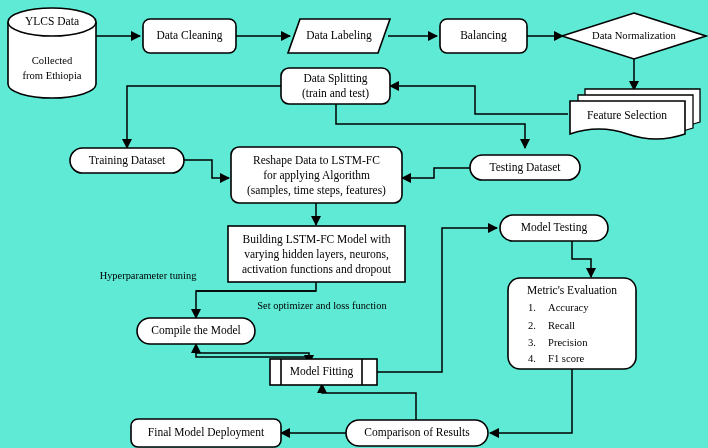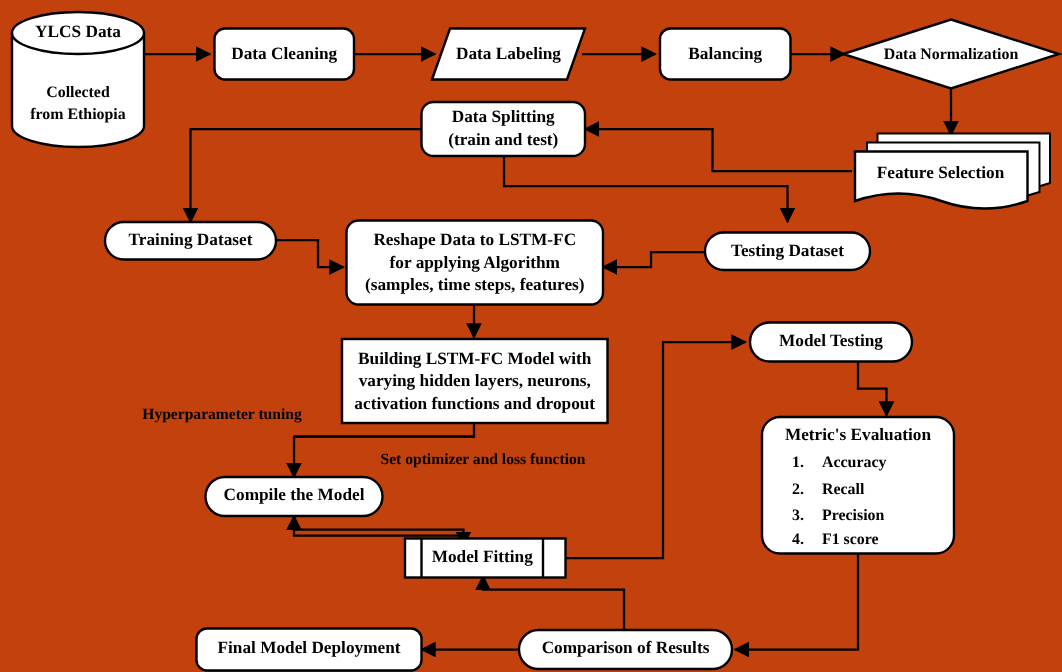--- a/index.html
+++ b/index.html
@@ -7,23 +7,22 @@
     padding: 0;
     background: #ffffff;
   }
   body {
     font-family: "Liberation Serif", "DejaVu Serif", serif;
   }
   #diagram-root {
     position: relative;
     width: 708px;
     height: 448px;
-    background: #c2410c;
+    background: #5eead4;
     overflow: hidden;
-    font-weight: bold;
   }
   svg.flow {
     display: block;
     width: 708px;
     height: 448px;
   }
   .shape {
     fill: #ffffff;
     stroke: #000000;
     stroke-width: 1.6;

